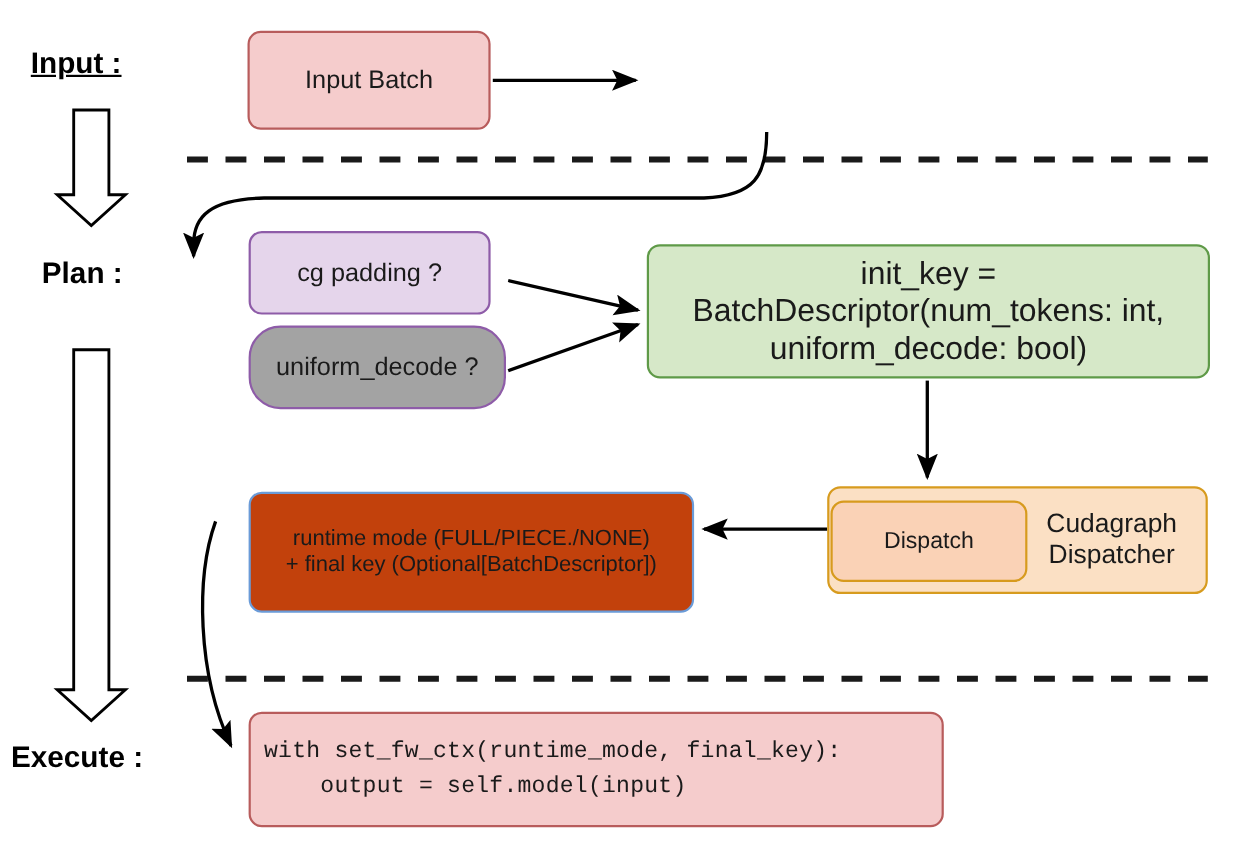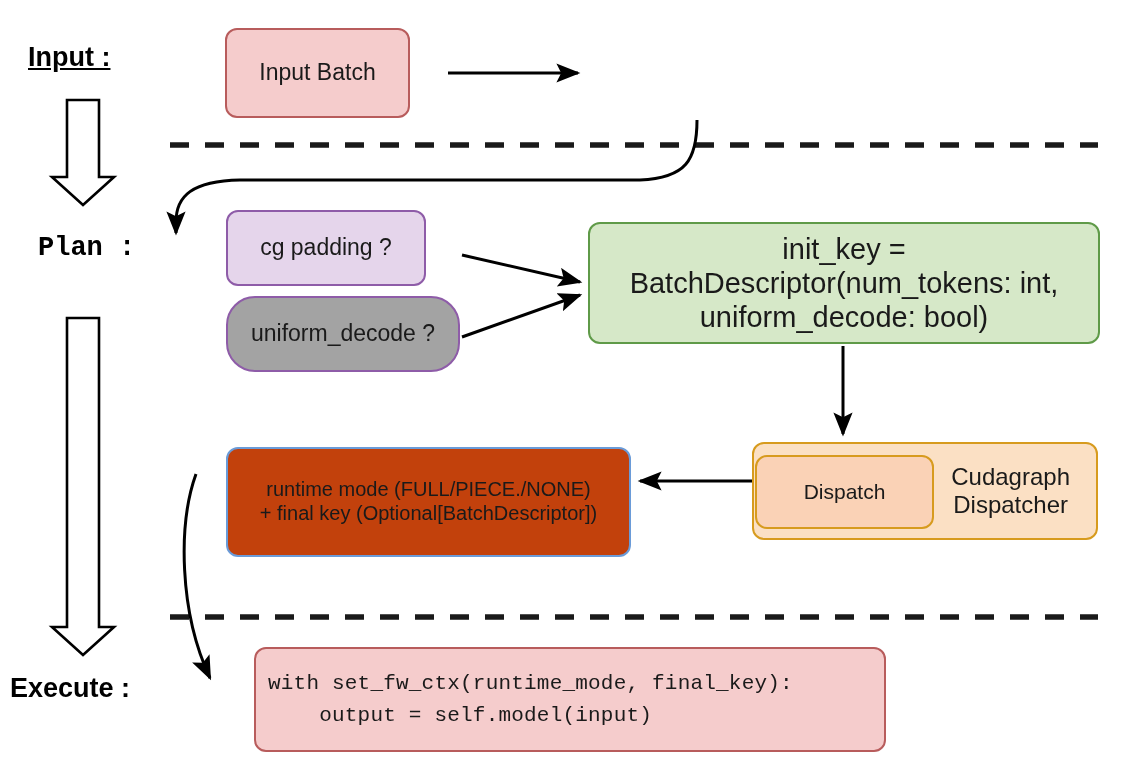--- a/index.html
+++ b/index.html
@@ -49,21 +49,20 @@
     white-space: nowrap;
   }
   .code-node {
     font-family: "Liberation Mono", monospace;
     white-space: pre;
     justify-content: flex-start;
     text-align: left;
     font-size: 21px;
     line-height: 1.5;
     letter-spacing: 0.2px;
-    margin-left: 28px;
   }
 
   
   .n-input-batch  { background:#f5cccc; border-color:#b85c5c; }
   .n-preprocess   { background:#fbeab0; border-color:#c9a227; }
   .n-cgpad        { background:#e5d5eb; border-color:#8e5ca8; }
   .n-uniform      { background:#a3a3a3; border-color:#8e5ca8;border-radius:29px; }
   .n-initkey      { background:#d6e8c8; border-color:#5f9a48; }
   .n-dispatcher   { background:#fbe0c4; border-color:#d79b1e; }
   .n-dispatch     { background:#fad2b6; border-color:#d79b1e;margin-top:12px; }
@@ -97,27 +96,27 @@
     <line x1="462" y1="337" x2="580" y2="295" stroke="#000000" stroke-width="3" marker-end="url(#arrowhead)"></line>
 
     <line x1="843" y1="346" x2="843" y2="434" stroke="#000000" stroke-width="3" marker-end="url(#arrowhead)"></line>
 
     <line x1="752" y1="481" x2="640" y2="481" stroke="#000000" stroke-width="3" marker-end="url(#arrowhead)"></line>
 
     <path d="M 196,474 C 178,524 179,612 210,678" fill="none" stroke="#000000" stroke-width="3" marker-end="url(#arrowhead)"></path>
   </svg>
 
   <div class="stage-label" style="left:28px; top:42px;text-decoration:underline;">Input :</div>
-  <div class="stage-label" style="left:38px; top:233px;font-family:Liberation Mono, monospace;">Plan :</div>
+  <div class="stage-label" style="left:38px; top:233px;">Plan :</div>
   <div class="stage-label" style="left:10px; top:673px;">Execute :</div>
 
-  <div class="node n-input-batch" style="left:225px; top:28px; width:185px; height:90px; font-size:23px;">Input Batch</div>
+  <div class="node n-input-batch" style="left:225px; top:28px; width:221px; height:90px; font-size:23px;">Input Batch</div>
 
 
-  <div class="node n-cgpad" style="left:226px; top:210px; width:200px; height:76px; font-size:23px;">cg padding ?</div>
+  <div class="node n-cgpad" style="left:226px; top:210px; width:220px; height:76px; font-size:23px;">cg padding ?</div>
 
   <div class="node n-uniform" style="left:226px; top:296px; width:234px; height:76px; font-size:23px;">uniform_decode ?</div>
 
   <div class="node n-initkey" style="left:588px; top:222px; width:512px; height:122px; font-size:29px;">init_key = BatchDescriptor(num_tokens: int,
 uniform_decode: bool)</div>
 
   <div class="node n-dispatcher" style="left:752px; top:442px; width:346px; height:98px; font-size:24px;
               justify-content:flex-end; padding-right:26px;">Cudagraph
 Dispatcher</div>
 

